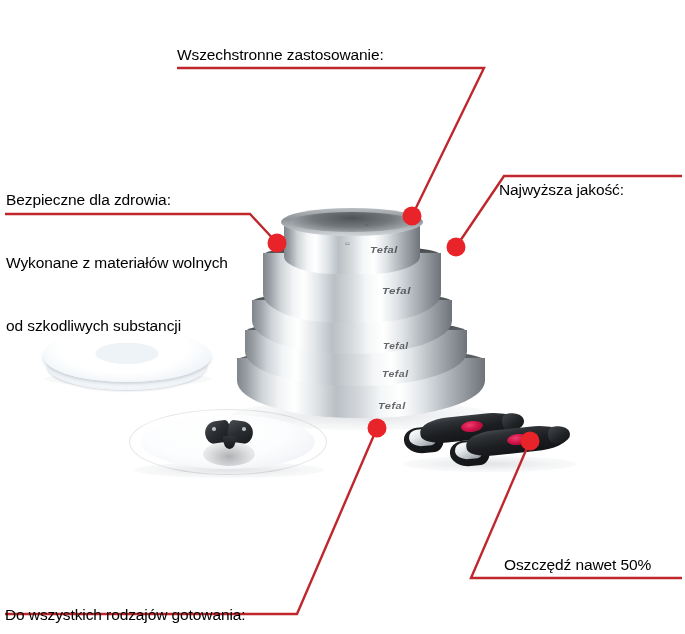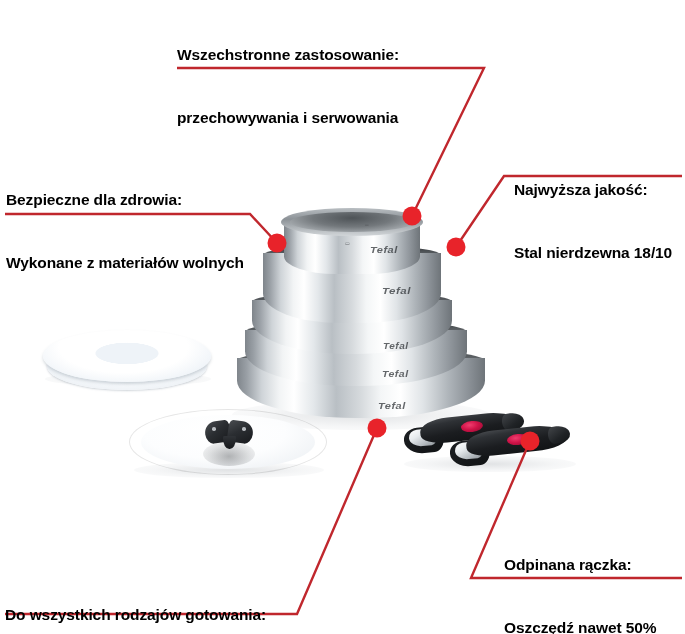--- a/index.html
+++ b/index.html
@@ -13,21 +13,21 @@
     height: 634px;
     background: #ffffff;
     font-family: "Liberation Sans", sans-serif;
     overflow: hidden;
   }
 
   
   .callout {
     position: absolute;
     color: #000000;
-    font-weight: bold;
+    font-weight: normal;
     font-size: 15.5px;
     line-height: 21px;
     white-space: pre;
     letter-spacing: -0.1px;
   }
   .callout .ln { display: block; }
 
   
   #connectors {
     position: absolute;
@@ -384,38 +384,36 @@
 
     <circle cx="412" cy="216" r="9.5" fill="#e8232a"></circle>
     <circle cx="277" cy="243" r="9.5" fill="#e8232a"></circle>
     <circle cx="456" cy="247" r="9.5" fill="#e8232a"></circle>
     <circle cx="377" cy="428" r="9.5" fill="#e8232a"></circle>
     <circle cx="530" cy="441" r="9.5" fill="#e8232a"></circle>
   </svg>
 
   <div class="callout" id="callout-versatile-use" style="left:177px; top:2px;">
     <span class="ln">Wszechstronne zastosowanie:</span>
-    <span class="ln">przechowywania i serwowania</span>
   </div>
 
   <div class="callout" id="callout-health-safe" style="left:6px; top:147px;">
     <span class="ln">Bezpieczne dla zdrowia:</span>
     <span class="ln">Wykonane z materiałów wolnych</span>
-  </div>
-
-  <div class="callout" id="callout-top-quality" style="left:514px; top:137px;">
+    <span class="ln">od szkodliwych substancji</span>
+  </div>
+
+  <div class="callout" id="callout-top-quality" style="left:499px; top:137px;">
     <span class="ln">Najwyższa jakość:</span>
-    <span class="ln">Stal nierdzewna 18/10</span>
   </div>
 
   <div class="callout" id="callout-all-cooktops" style="left:5px; top:562px;">
     <span class="ln">Do wszystkich rodzajów gotowania:</span>
     
     
   </div>
 
   <div class="callout" id="callout-detachable-handle" style="left:504px; top:512px;">
-    <span class="ln">Odpinana rączka:</span>
     <span class="ln">Oszczędź nawet 50%</span>
     
   </div>
 
 </div>
 
 </body></html>

